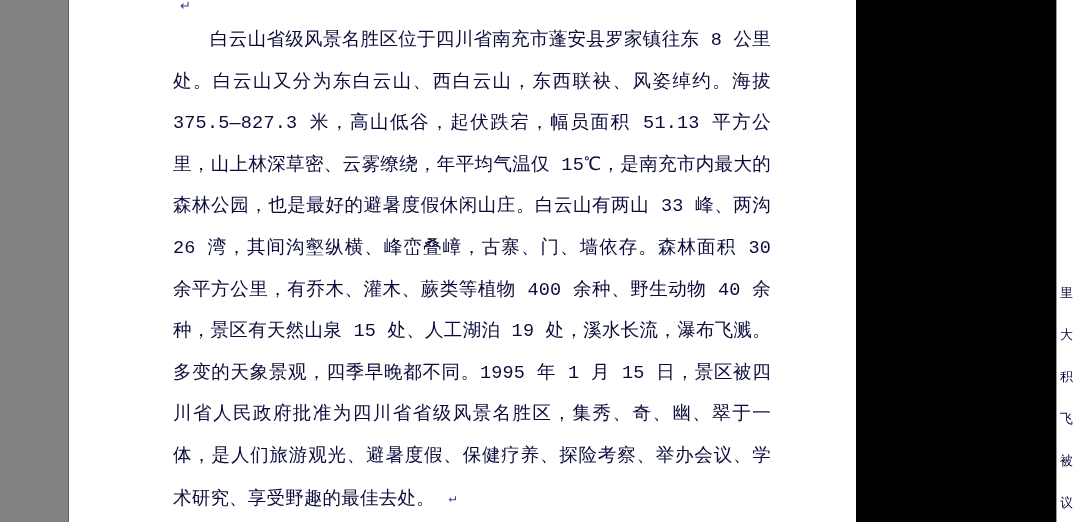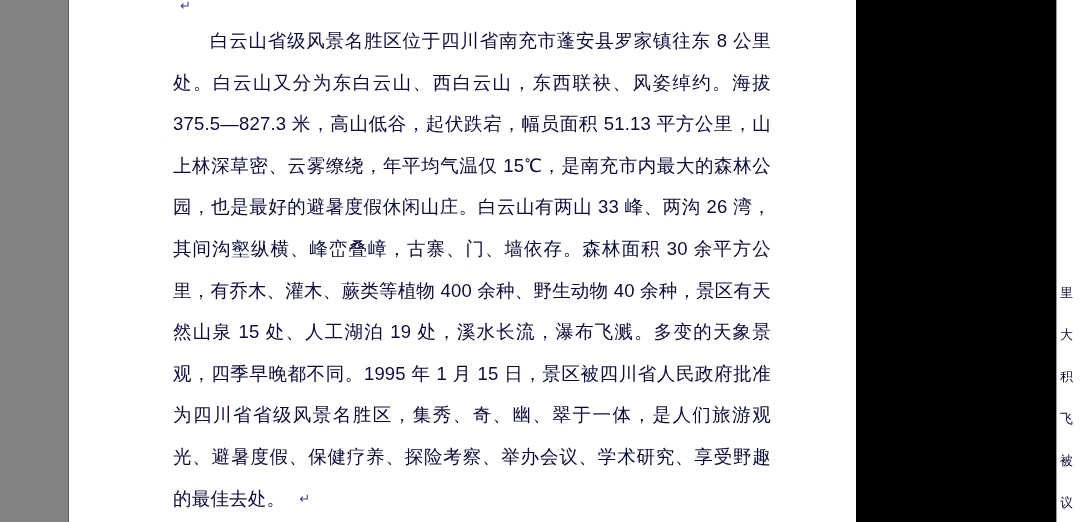--- a/index.html
+++ b/index.html
@@ -65,21 +65,21 @@
     position: absolute;
     left: 105px;
     top: 20px;
     width: 598px;
     color: #0b0b3b;
     font-size: 18.5px;
     line-height: 41.6px;
     text-align: justify;
     text-justify: inter-ideograph;
     letter-spacing: 0.2px;
-    font-family: Liberation Sans, sans-serif;
+    font-family: Liberation Mono, monospace;
   }
 
   .body-text p {
     margin: 0;
     text-indent: 2em;
   }
 
   .end-pilcrow {
     color: #3b3b8c;
     font-size: 13px;

